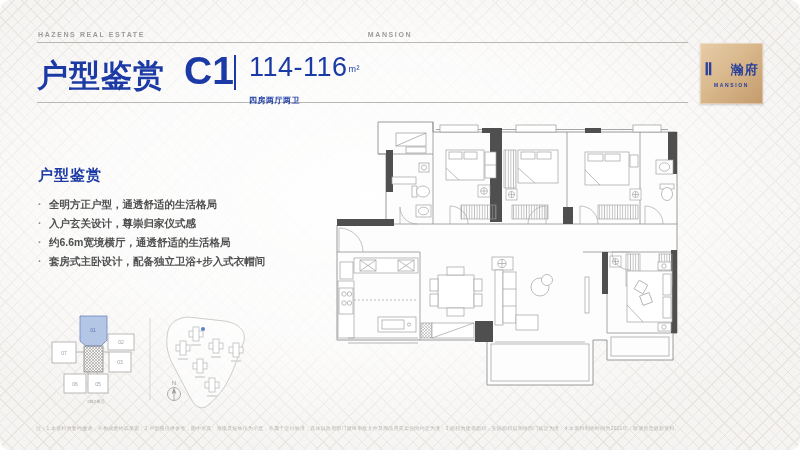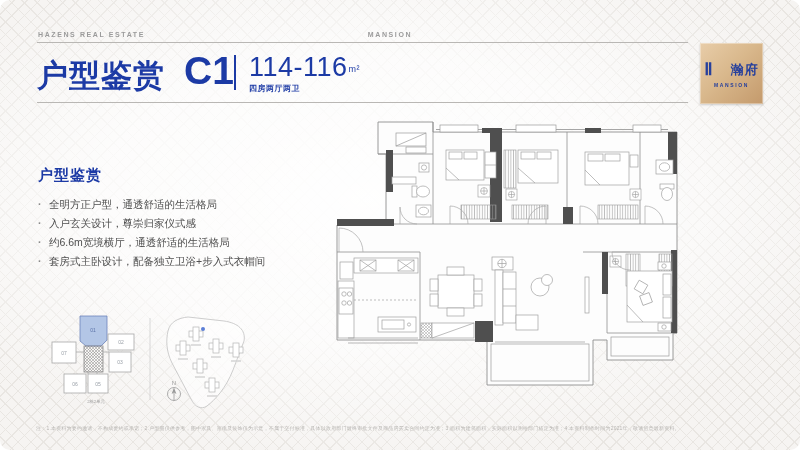--- a/index.html
+++ b/index.html
@@ -22,37 +22,37 @@
   .hline1{top:42px;} .hline2{top:102px;}
 
   
   .title-block{left:37px;top:52px;width:340px;height:52px;color:#1c3aa5;}
   .t-main{position:absolute;left:0;top:3px;font-size:31px;font-weight:900;letter-spacing:1px;}
   .t-code{position:absolute;left:147px;top:-3px;font-size:39px;font-weight:700;}
   .t-bar{position:absolute;left:197px;top:3px;width:2px;height:35px;background:#1c3aa5;}
   .t-areacol{position:absolute;left:212px;top:0;}
   .t-area{font-size:27px;font-weight:300;letter-spacing:.5px;white-space:nowrap;}
   .t-areaunit{font-size:9px;font-weight:400;vertical-align:4px;margin-left:1px;}
-  .t-sub{display:block;font-size:8px;font-weight:bold;letter-spacing:.5px;margin-top:0;}
+  .t-sub{display:block;font-size:8px;font-weight:bold;letter-spacing:.5px;margin-top:12px;}
 
   
   .logo{left:700px;top:43px;width:63px;height:61px;
     background:linear-gradient(135deg,#e8cda9 0%,#d9b88c 45%,#c49a6c 100%);
     box-shadow:0 1px 2px rgba(0,0,0,.18), inset 0 0 0 1px rgba(255,255,255,.35);
     display:flex;flex-direction:column;align-items:center;justify-content:center;color:#27409c;}
   .logo-row{display:flex;align-items:center;gap:2px;}
   .logo-roman{font-family:"Liberation Serif",serif;font-size:17px;font-weight:bold;}
   .logo-cn{font-size:13px;font-weight:900;letter-spacing:1px;padding-left:16px;}
   .logo-en{font-size:5px;letter-spacing:1.6px;margin-top:2px;font-weight:bold;}
 
   
   .features{left:38px;top:166px;width:290px;}
   .f-head{font-size:15px;font-weight:900;color:#1c3aa5;letter-spacing:1px;margin:0 0 10px 0;}
   .f-list{list-style:none;margin:0;padding:0;}
-  .f-list li{position:relative;padding-left:11px;font-size:10.5px;color:#4f4f4f;line-height:19px;}
+  .f-list li{position:relative;padding-left:11px;font-size:10.5px;color:#4f4f4f;line-height:19px;font-weight:bold;}
   .f-list li::before{content:"·";position:absolute;left:0;top:0;color:#8a8a8a;font-weight:900;}
 
   
   .disclaimer{left:36px;top:425px;width:728px;font-size:5px;color:#b7b5b2;white-space:nowrap;overflow:hidden;letter-spacing:.2px;}
 
   svg text{font-family:"Liberation Sans",sans-serif;}
 </style>
 </head>
 <body>
 

